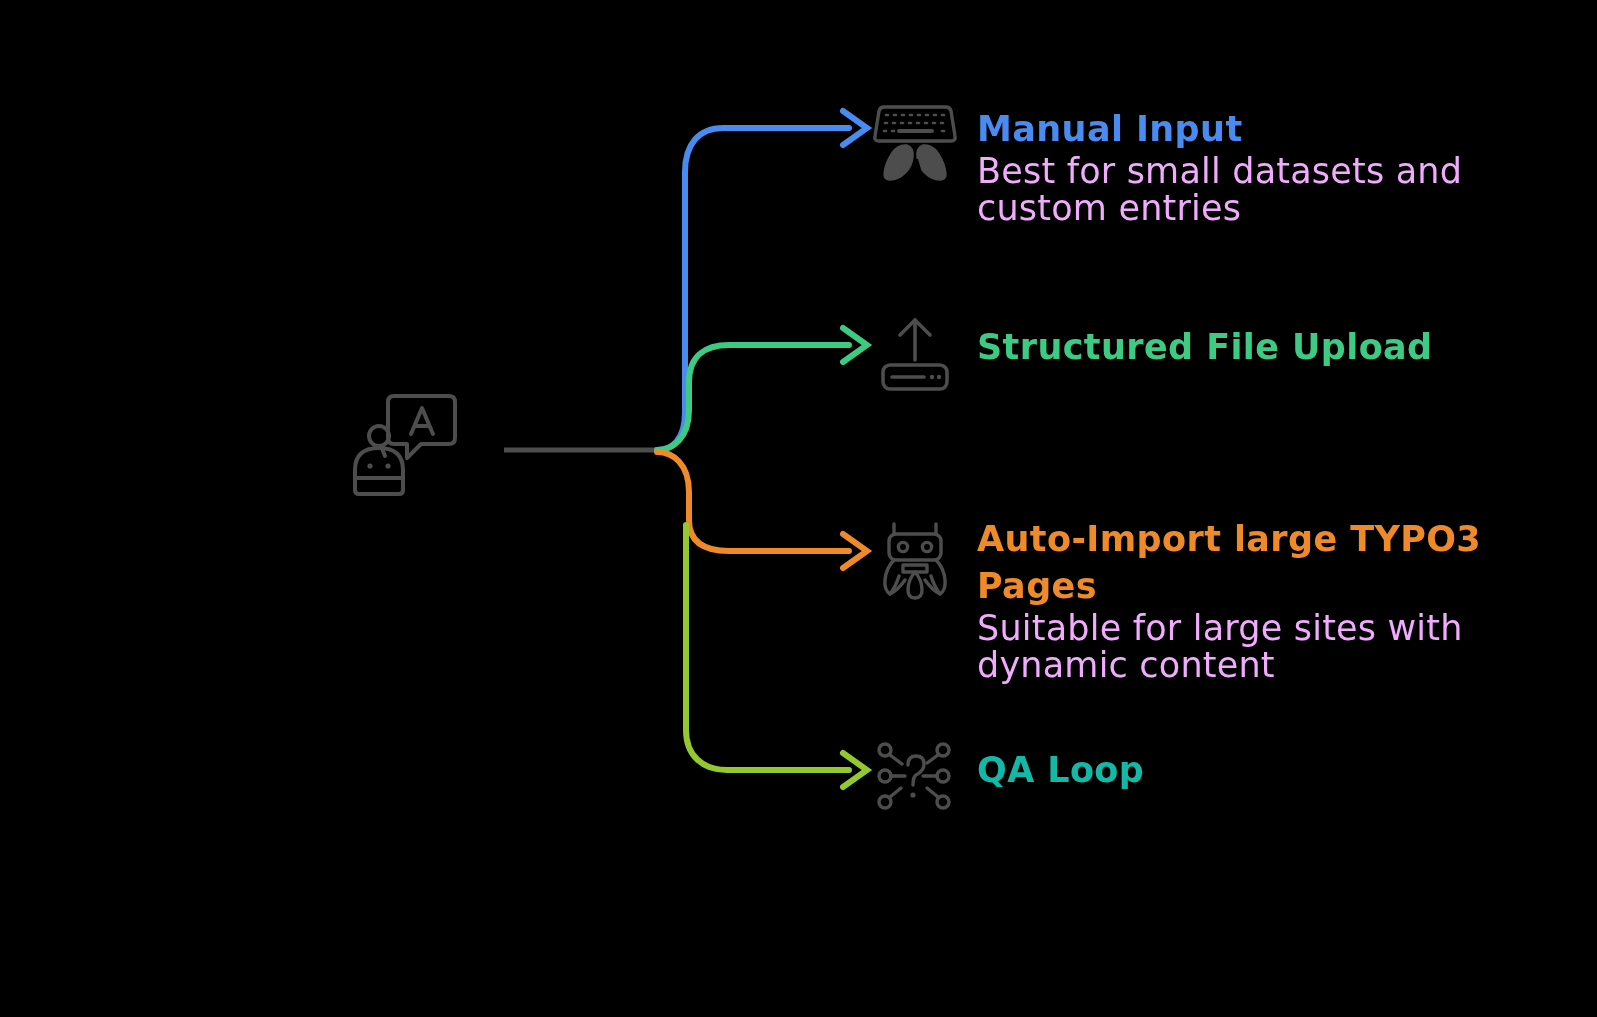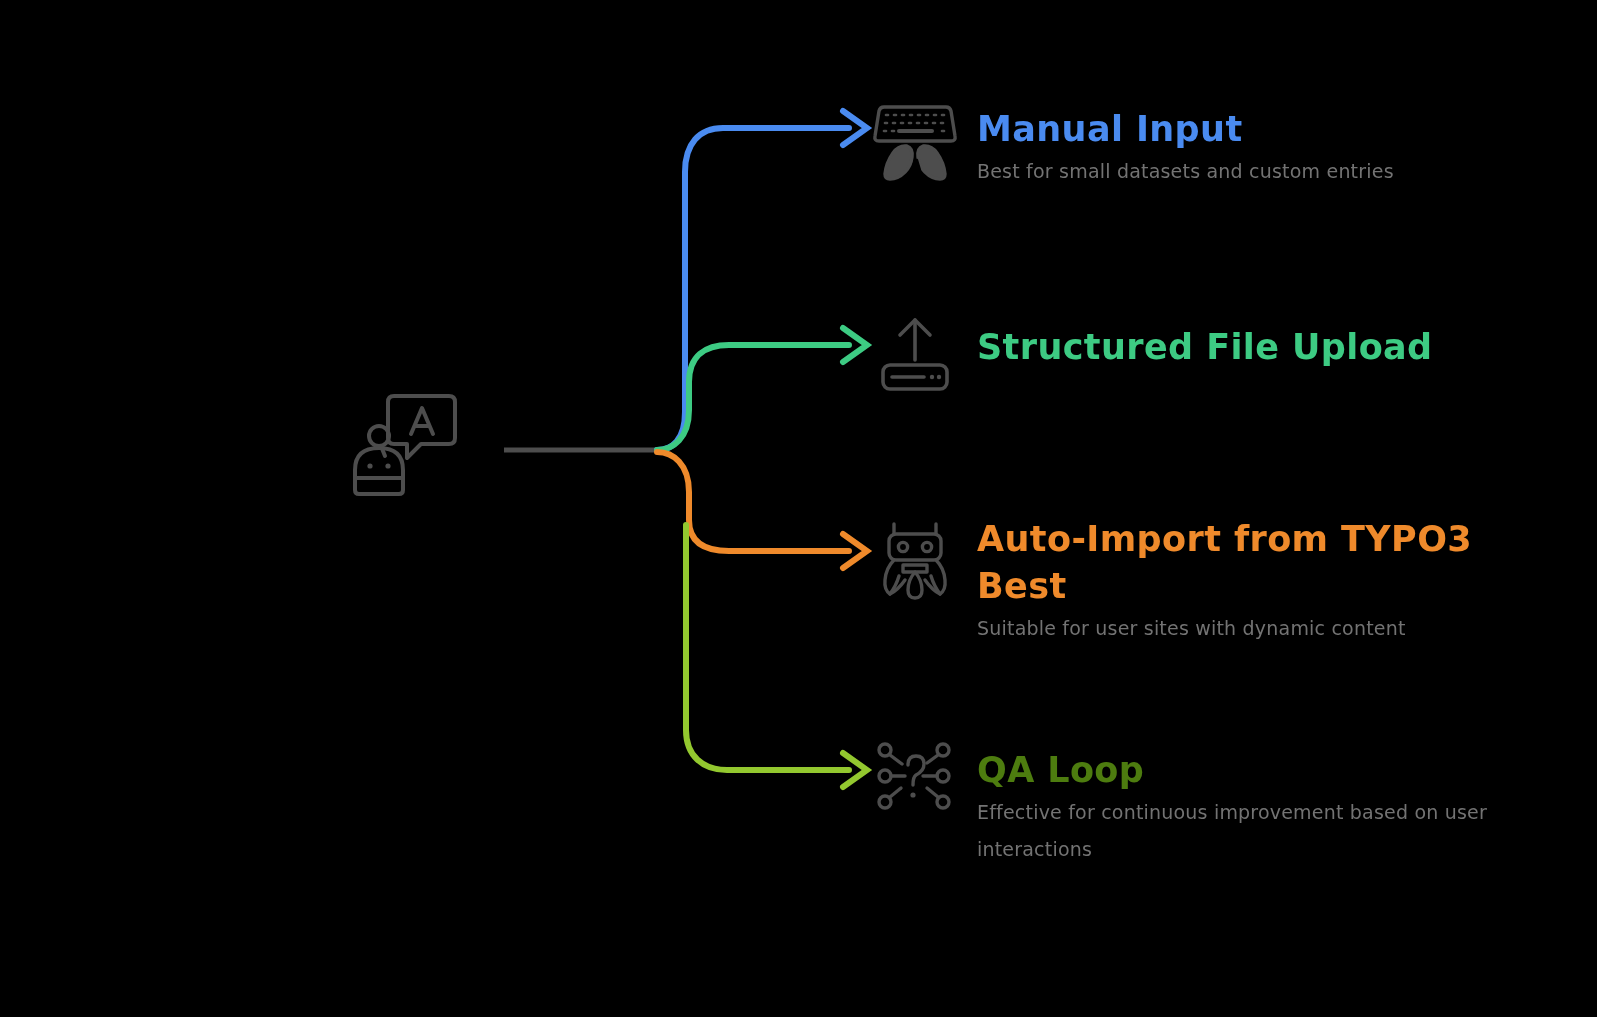--- a/index.html
+++ b/index.html
@@ -60,23 +60,23 @@
     font-weight: bold;
     font-size: 35px;
     line-height: 47px;
     letter-spacing: 0.4px;
     margin: 0;
     padding: 0;
   }
   .branch-desc {
     font-family: "DejaVu Sans", sans-serif;
     font-weight: normal;
-    font-size: 19px;
+    font-size: 35px;
     line-height: 37px;
-    color: #737373;
+    color: #f0abfc;
     margin: 0;
     padding: 0;
     letter-spacing: 0.2px;
   }
   
   #branch-0 { top: 98px; }
   #branch-1 { top: 312px; }
   #branch-2 { top: 516px; }
   #branch-3 { top: 733px; }
 
@@ -218,22 +218,22 @@
           <path d="M 18,78 Q 26,74 33,64"></path>
 
           <path d="M 64,44 Q 72,52 73,64 Q 74,74 68,78 Q 62,70 59,60"></path>
           <path d="M 68,78 Q 60,74 53,64"></path>
 
           <path d="M 43,56 Q 36,64 36,74 Q 36,82 43,82 Q 50,82 50,74 Q 50,64 43,56 Z"></path>
         </g>
       </svg>
     </div>
     <div class="branch-text">
-      <div class="branch-title" style="color:#ef8a2b">Auto-Import from TYPO3 Best</div>
-      <div class="branch-desc">Suitable for user sites with dynamic content</div>
+      <div class="branch-title" style="color:#ef8a2b">Auto-Import large TYPO3 Pages</div>
+      <div class="branch-desc">Suitable for large sites with dynamic content</div>
     </div>
   </div>
 
   <div class="branch" id="branch-3">
     <div class="branch-icon">
       <svg viewBox="0 0 86 86" width="86" height="86">
         <g fill="none" stroke="#4d4d4d" stroke-width="3.4" stroke-linecap="round" stroke-linejoin="round">
 
           <path d="M 36,32 Q 36,23 44,23 Q 52,23 52,31 Q 52,38 44,42 Q 41,44 41,52"></path>
           <circle cx="41" cy="62" r="2.6" fill="#4d4d4d" stroke="none"></circle>
@@ -248,18 +248,17 @@
           <path d="M 18,22 L 30,31"></path>
           <path d="M 19,43 L 33,43"></path>
           <path d="M 18,64 L 29,55"></path>
           <path d="M 66,22 L 55,30"></path>
           <path d="M 65,43 L 51,43"></path>
           <path d="M 66,64 L 55,55"></path>
         </g>
       </svg>
     </div>
     <div class="branch-text">
-      <div class="branch-title" style="color:#4d7c0f">QA Loop</div>
-      <div class="branch-desc">Effective for continuous improvement based on user interactions</div>
+      <div class="branch-title" style="color:#14b8a6">QA Loop</div>
     </div>
   </div>
 
 </div>
 
 </body></html>

